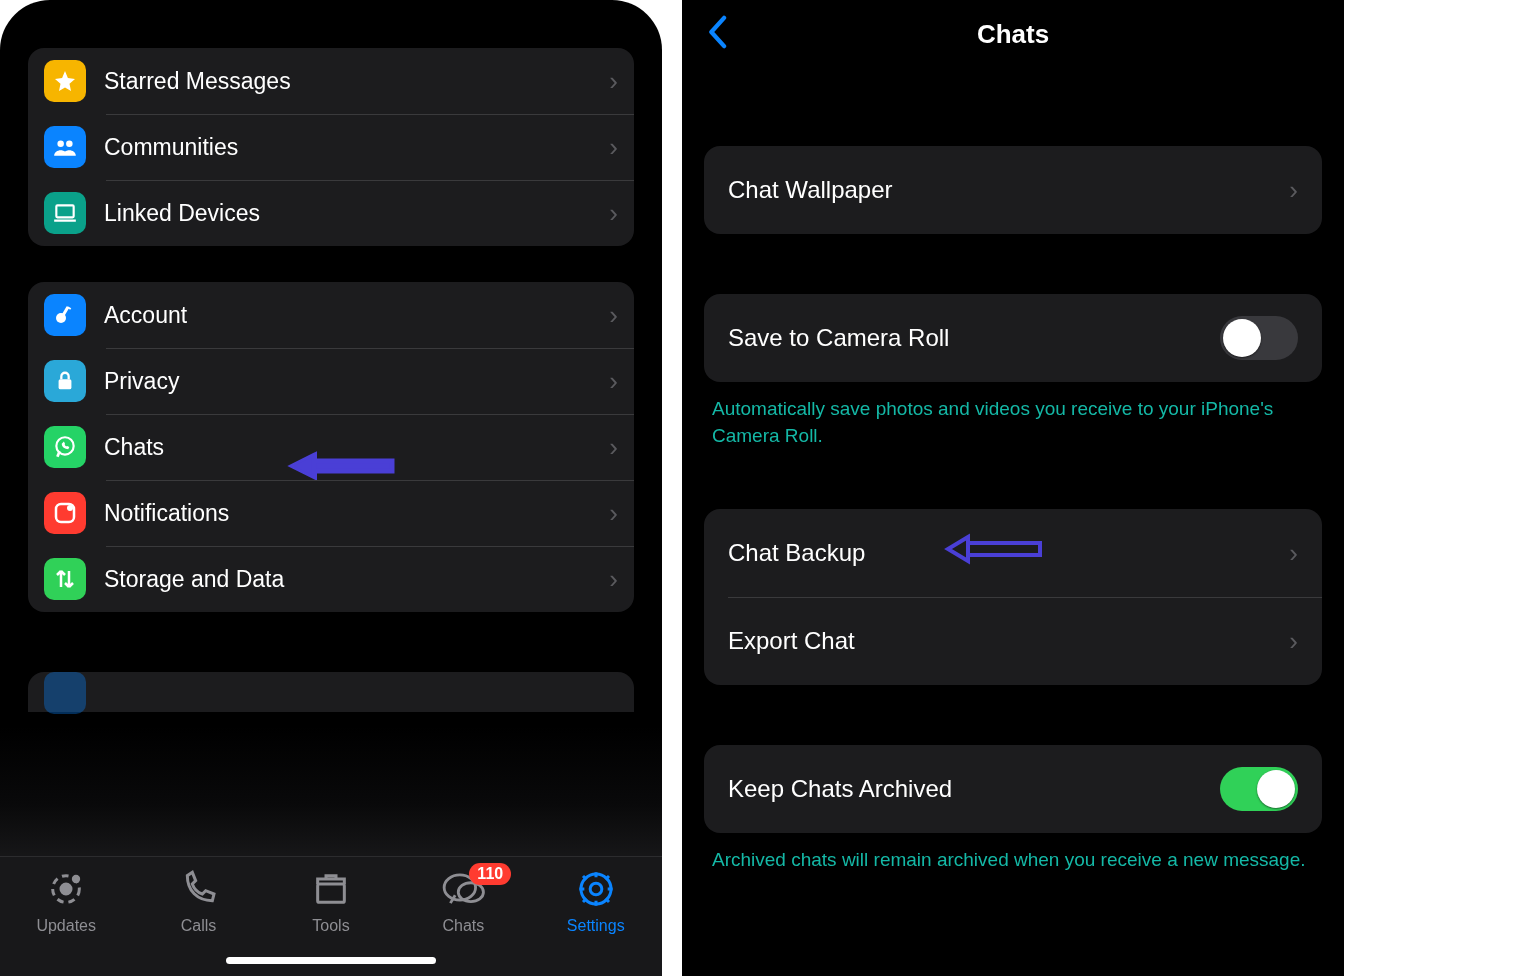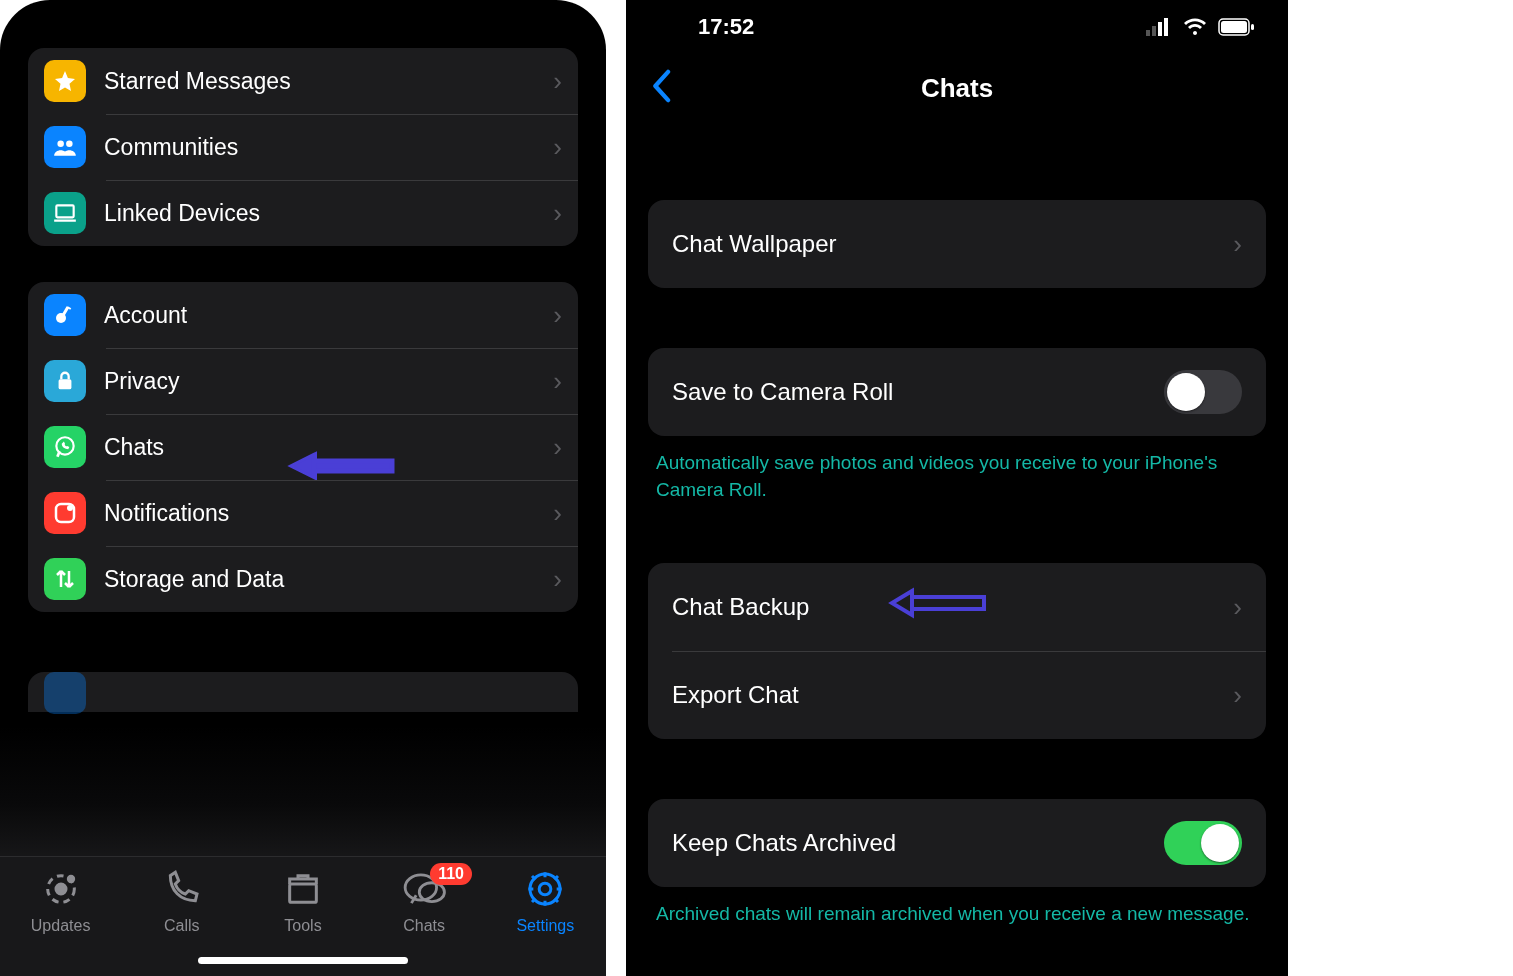--- a/index.html
+++ b/index.html
@@ -1,19 +1,19 @@
 <!DOCTYPE html>
 <html><head>
 <meta charset="utf-8">
 <style>
   * { box-sizing: border-box; margin: 0; padding: 0; }
   html, body { width: 1513px; height: 976px; background: #fff; font-family: -apple-system, "SF Pro Text", "Helvetica Neue", Arial, sans-serif; overflow: hidden; }
   .wrap { display: flex; width: 1513px; height: 976px; background: #fff; }
   .phone { position: relative; background: #000; color: #fff; overflow: hidden; }
-  .left  { width: 606px; height: 976px; border-radius: 50px 50px 0 0; margin-top: 0; }
+  .left  { width: 662px; height: 976px; border-radius: 50px 50px 0 0; margin-top: 0; }
   .gap   { width: 20px; background:#fff; }
   .right { width: 662px; height: 976px; }
 
   
   .group { background: #1c1c1e; border-radius: 16px; margin: 0 28px; }
   .left-body { padding-top: 48px; }
   .group + .group { margin-top: 36px; }
   .row { display: flex; align-items: center; height: 66px; position: relative; padding: 0 16px; cursor: pointer; }
   .row + .row::before { content:""; position:absolute; top:0; left:78px; right:0; height:1px; background:#3a3a3c; }
   .icon-box { width: 42px; height: 42px; border-radius: 10px; display:flex; align-items:center; justify-content:center; flex: none; margin-right: 18px; }
@@ -207,39 +207,20 @@
         <span class="tab-label">Settings</span>
       </div>
     </div>
     <div class="home-indicator"></div>
   </div>
 
   <div class="gap"></div>
 
   <div class="phone right">
 
-    <div class="statusbar">
-      <span class="sb-time">17:52</span>
-      <div class="sb-icons">
-        <svg width="26" height="18">
-            <rect x="0" y="12" width="4" height="6" fill="#555"></rect>
-            <rect x="6" y="8" width="4" height="10" fill="#555"></rect>
-            <rect x="12" y="4" width="4" height="14" fill="#fff"></rect>
-            <rect x="18" y="0" width="4" height="18" fill="#fff"></rect>
-          </svg>
-        <svg width="26" height="20" viewBox="0 0 24 20" fill="#fff">
-            <path d="M12 18c1 0 2-.8 2-2s-1-2-2-2-2 .8-2 2 1 2 2 2zM5 10c4-4 10-4 14 0l-2 2c-3-3-7-3-10 0zM1 6c6-6 16-6 22 0l-2 2c-5-5-13-5-18 0z"></path>
-          </svg>
-        <svg width="38" height="18">
-            <rect x="1" y="1" width="30" height="16" rx="4" fill="none" stroke="#fff" stroke-width="1.5"></rect>
-            <rect x="3" y="3" width="26" height="12" rx="2.5" fill="#fff"></rect>
-            <rect x="33" y="6" width="3" height="6" rx="1.5" fill="#fff"></rect>
-          </svg>
-      </div>
-    </div>
 
     <div class="navbar">
       <div class="back-chevron">
         <svg width="22" height="34" viewBox="0 0 14 24" fill="none" stroke="#0a84ff" stroke-width="3" stroke-linecap="round" stroke-linejoin="round">
             <path d="M12 2L3 12l9 10"></path>
           </svg>
       </div>
       <span class="nav-title">Chats</span>
     </div>
 

